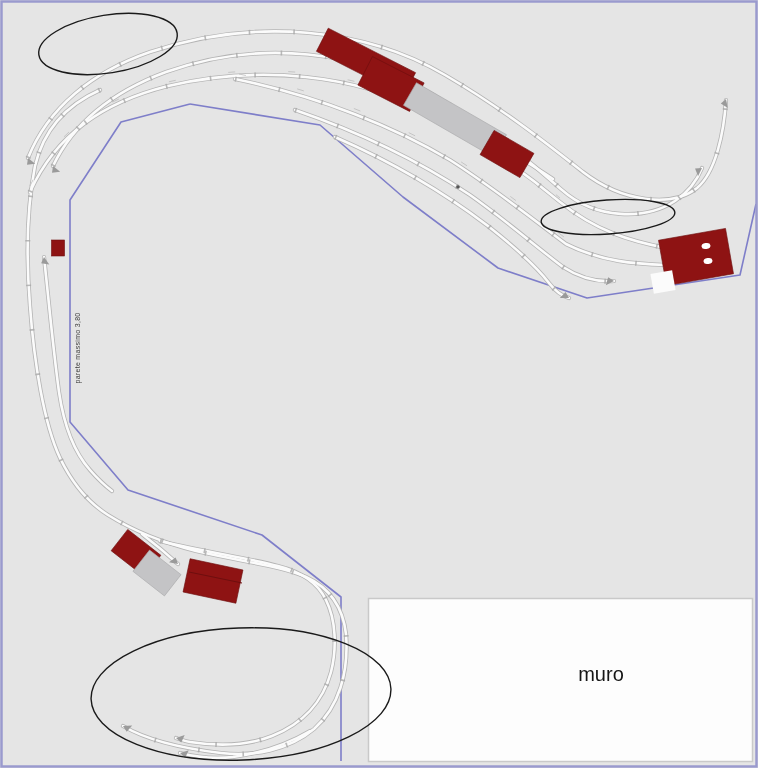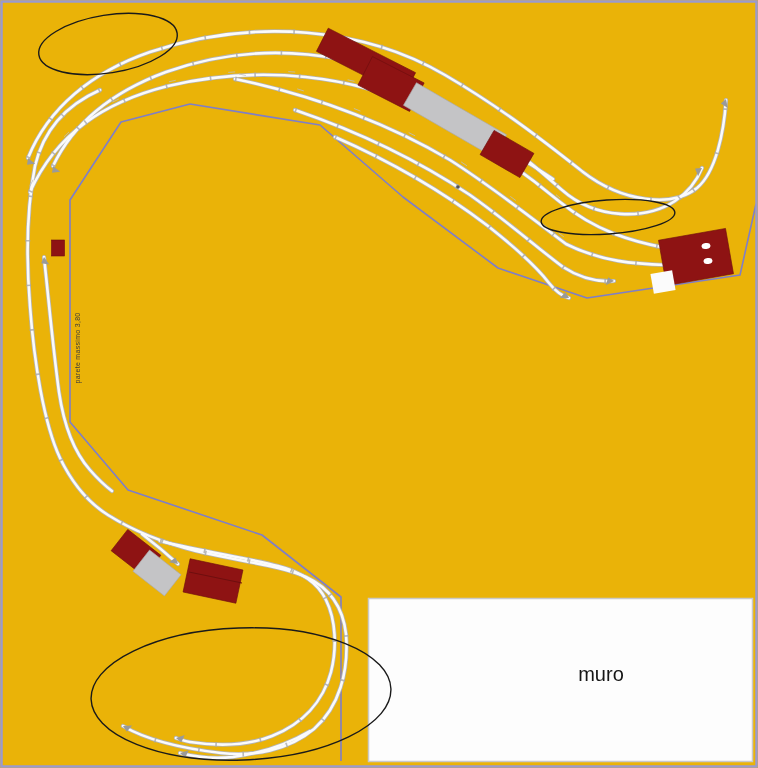--- a/index.html
+++ b/index.html
@@ -1,19 +1,19 @@
 <!DOCTYPE html>
 <html><head>
 <meta charset="utf-8">
 <style>
   html,body{margin:0;padding:0;background:#ffffff;}
   .stage{
     position:relative;
     width:758px;height:768px;
-    background:#eab308;
+    background:#e5e5e5;
     font-family:"Liberation Sans", sans-serif;
     overflow:hidden;
   }
   svg{position:absolute;left:0;top:0;display:block;}
   .track-outer{fill:none;stroke:#b4b4b4;stroke-width:4.2;stroke-linecap:round;}
   .track-inner{fill:none;stroke:#fbfbfb;stroke-width:2.6;stroke-linecap:round;}
   .track-joint{fill:none;stroke:#a9a9a9;stroke-width:5;stroke-dasharray:1.6 43;opacity:.8;}
   .track-lbl{fill:none;stroke:#bdbdbd;stroke-width:.9;stroke-dasharray:7 53;opacity:.9;}
   .bldg{fill:#8e1313;stroke:#6e0e0e;stroke-width:.6;}
   .plat{fill:#c4c4c6;stroke:#a9a9ab;stroke-width:.6;}

